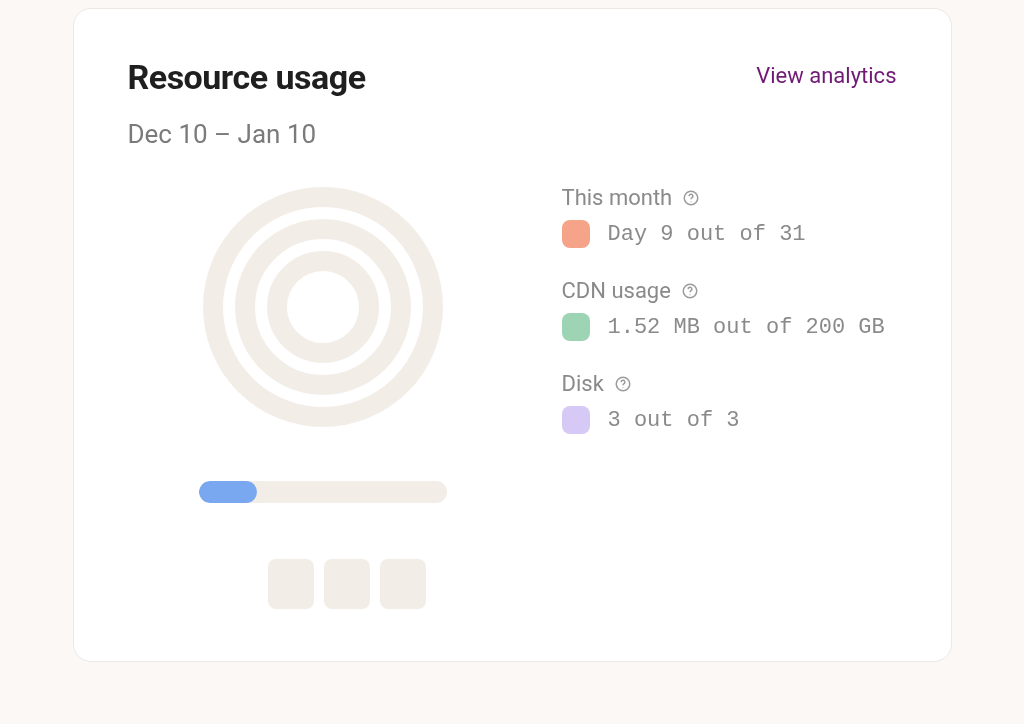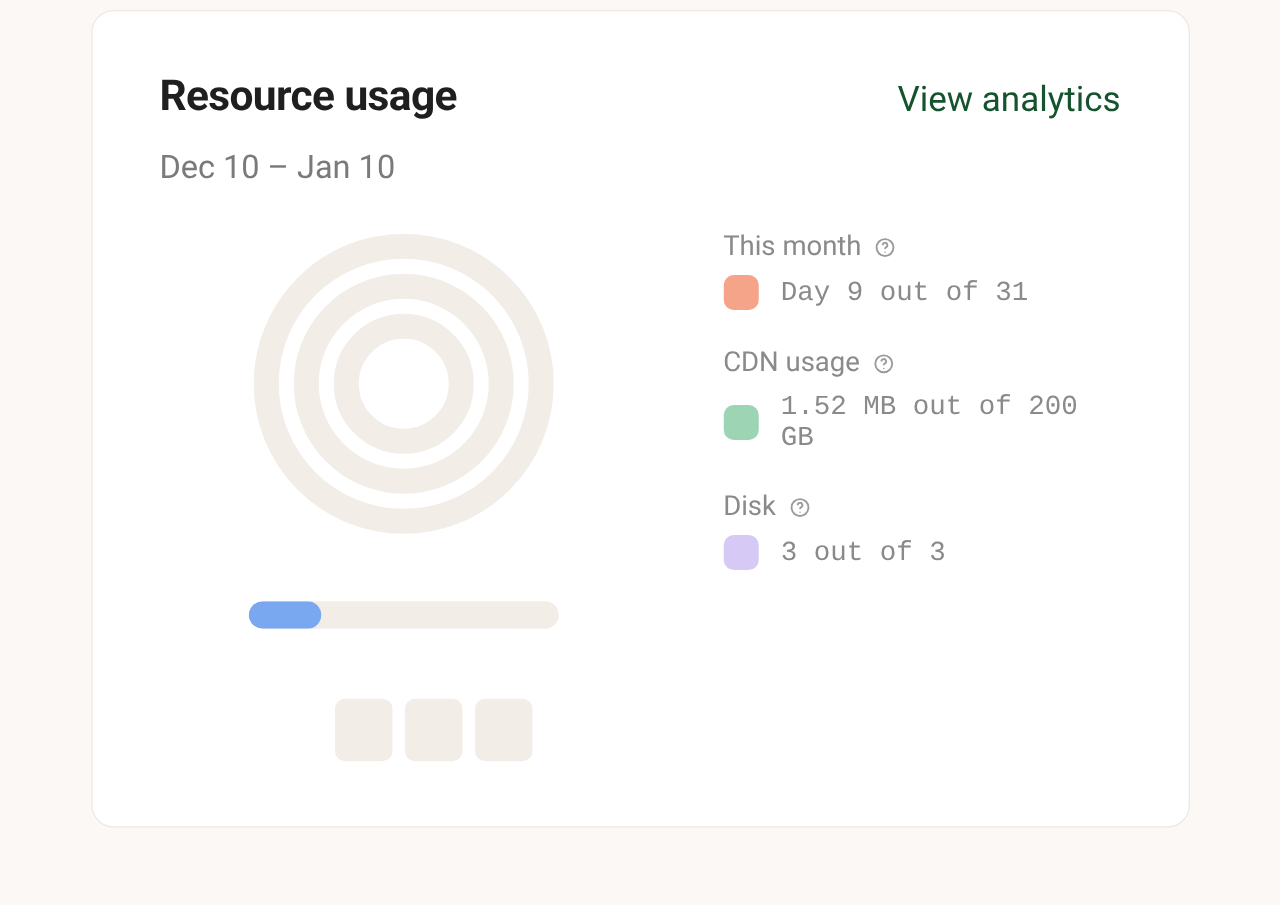--- a/index.html
+++ b/index.html
@@ -24,34 +24,34 @@
     justify-content: space-between;
     align-items: flex-start;
   }
   .title {
     font-size: 34px;
     font-weight: 700;
     color: #1f1f1f;
     letter-spacing: -0.5px;
   }
   .view-analytics {
-    font-size: 28px;
-    color: #14532d;
+    font-size: 22px;
+    color: #701a75;
     cursor: pointer;
     padding-top: 6px;
   }
   .date-range {
     font-size: 26px;
     color: #7a7a7a;
     margin-top: 22px;
   }
   .content {
     display: flex;
     margin-top: 34px;
-    gap: 61px;
+    gap: 44px;
   }
   .left {
     width: 390px;
     flex-shrink: 0;
     display: flex;
     flex-direction: column;
     align-items: center;
   }
   .rings {
     width: 240px;

